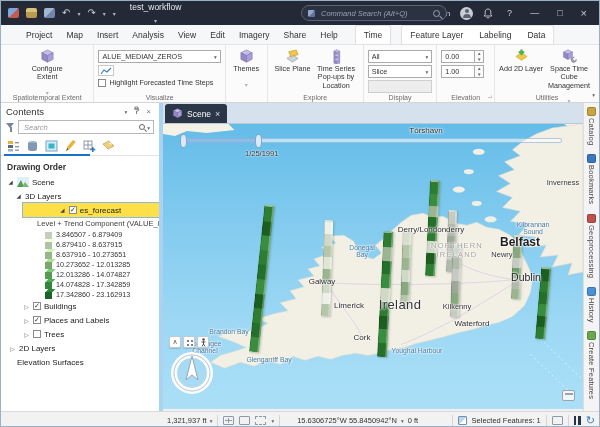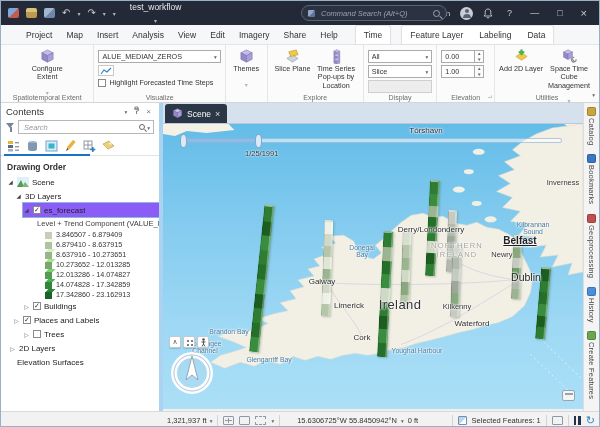--- a/index.html
+++ b/index.html
@@ -73,21 +73,21 @@
   .sbox{flex:1;height:14px;border:1px solid #b7b7b7;display:flex;align-items:center;padding:0 3px;gap:2px;}
   .sbox input{flex:1;border:none;outline:none;font-size:7.5px;min-width:0;}
   .sbox input::placeholder{font-style:italic;color:#999;}
   .mag2{width:6px;height:6px;border:1.1px solid #666;border-radius:50%;position:relative;flex:0 0 auto;}
   .mag2::after{content:"";position:absolute;width:3px;height:1.1px;background:#666;transform:rotate(45deg);left:4px;top:5px;}
   .ptool{display:flex;align-items:center;gap:6px;padding:4px 6px 3px;border-bottom:1px solid #e3e3e3;position:relative;}
   .ptool svg{display:block;}
   .tabline{position:absolute;left:3px;bottom:-1px;width:86px;height:2px;background:#1a72c4;}
   .dorder{font-weight:bold;font-size:8.5px;padding:6px 6px 3px;}
   .trow{display:flex;align-items:center;gap:3px;height:14px;padding-right:2px;}
-  .trow.sel{background:#8b5cf6;outline:1px solid #8db8dd;}
+  .trow.sel{background:#fde047;outline:1px solid #8db8dd;justify-content:center;}
   .tri{width:7px;text-align:center;color:#444;font-size:5.5px;flex:0 0 auto;}
   .tri.open::before{content:"◢";}
   .tri.closed::before{content:"▷";font-size:6px;color:#666;}
   .tlabel{font-size:8px;color:#222;white-space:nowrap;overflow:hidden;}
   .legtitle{font-size:7.6px;color:#3c3c3c;padding:2px 0 1px 36px;white-space:nowrap;overflow:hidden;}
   .legrow{display:flex;align-items:center;gap:4px;height:10px;padding-left:44px;}
   .cube{width:7px;height:7px;position:relative;flex:0 0 auto;margin-top:2px;}
   .cube::before{content:"";position:absolute;left:1.5px;top:-2.5px;width:7px;height:3px;background:inherit;filter:brightness(1.35);transform:skewX(-42deg);}
   .legtext{font-size:7.2px;color:#333;white-space:nowrap;}
   .splitter{width:4px;background:#adépartement;background:#a9d3f0;}
@@ -96,21 +96,21 @@
   .vtab{height:19px;background:#2b3646;color:#fff;border-radius:3px 3px 0 0;display:flex;align-items:center;gap:4px;padding:0 7px;font-size:8.5px;}
   .vtab .x{color:#d5dae2;font-size:9px;}
 
   
   .map{position:relative;flex:1;overflow:hidden;}
   .map svg.terrain{position:absolute;inset:0;}
   .bar{position:absolute;transform-origin:50% 100%;border-left:1px solid rgba(0,0,0,.18);border-right:2px solid rgba(255,255,255,.30);border-top:2px solid rgba(255,255,255,.5);border-radius:1px;box-shadow:1px 1px 2px rgba(40,70,40,.25);}
   .maplabel{position:absolute;transform:translate(-50%,0);white-space:pre-line;text-align:center;text-shadow:0 0 2px #fff,0 0 2px #fff,0 0 3px #fff;pointer-events:none;}
   .lab-city{font-size:7.5px;color:#333;}
   .lab-city-md{font-size:8px;color:#2c2c2c;}
-  .lab-city-bold{font-size:10px;font-weight:bold;color:#222;text-decoration:underline;}
+  .lab-city-bold{font-size:12px;font-weight:bold;color:#222;}
   .lab-city-lg{font-size:10.5px;color:#222;}
   .lab-country{font-size:13px;color:#333;letter-spacing:.4px;}
   .lab-region{font-size:7.5px;color:#a5a198;letter-spacing:1.2px;}
   .lab-water{font-size:6.8px;color:#46799f;}
   .tslider{position:absolute;left:20px;top:9px;width:379px;height:16px;}
   .ttrack{position:absolute;left:0;right:0;top:5px;height:5px;background:rgba(255,255,255,.55);border:1px solid rgba(120,160,200,.55);border-radius:3px;}
   .tfill{position:absolute;left:0;top:5px;width:76px;height:5px;background:rgba(130,180,225,.8);border-radius:3px 0 0 3px;}
   .thandle{position:absolute;top:1px;width:7px;height:14px;background:#dceaf7;border:1px solid #7fa7c9;border-radius:45%;}
   .tdate{position:absolute;left:62px;top:16px;font-size:7.5px;color:#333;text-shadow:0 0 2px #fff,0 0 2px #fff;}
   .navbtns{position:absolute;left:6px;top:212px;display:flex;gap:2px;}
@@ -438,21 +438,21 @@
             <span class="cube" style="background: rgb(28, 99, 40);"></span>
             <span class="legtext">17.342860 - 23.162913</span>
           </div>
         </div>
 
       <div class="trow" style="padding-left:22px">
         <span class="tri closed"></span>
         <span class="cb checked"></span>
         <span class="tlabel">Buildings</span>
       </div>
-      <div class="trow" style="padding-left:12px">
+      <div class="trow" style="padding-left:22px">
         <span class="tri closed"></span>
         <span class="cb checked"></span>
         <span class="tlabel">Places and Labels</span>
       </div>
       <div class="trow" style="padding-left:22px">
         <span class="tri closed"></span>
         <span class="cb"></span>
         <span class="tlabel">Trees</span>
       </div>
       <div class="trow" style="padding-left:8px">

